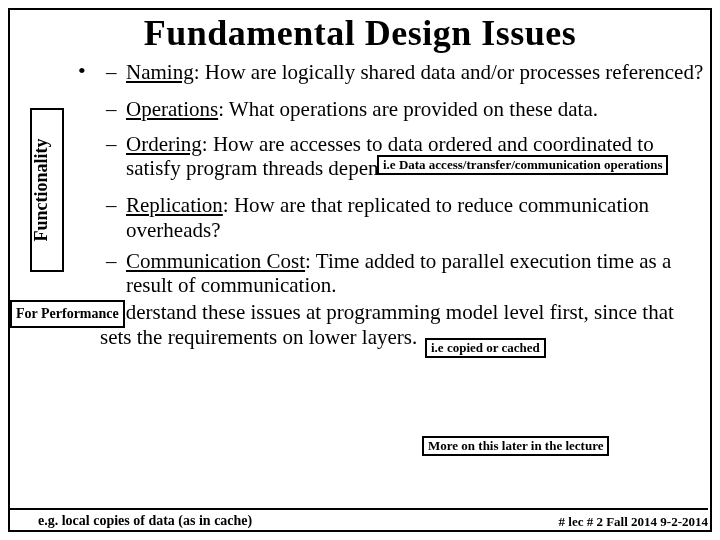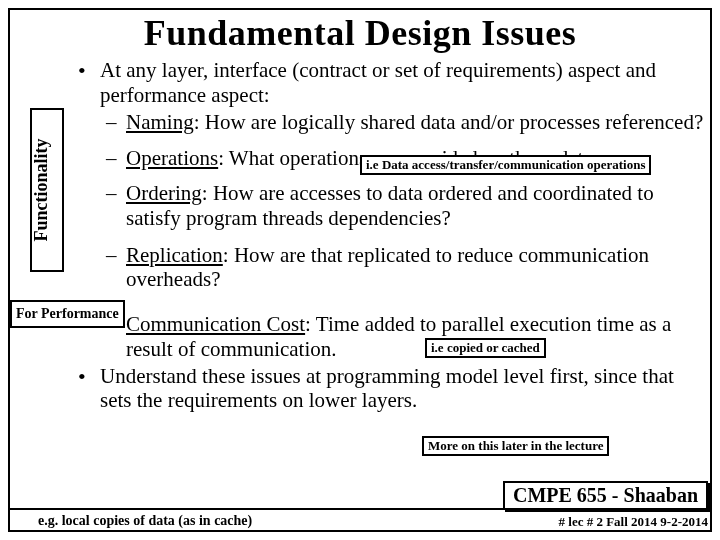--- a/index.html
+++ b/index.html
@@ -89,21 +89,21 @@
   }
   .note-box {
     position: absolute;
     border: 2px solid #000;
     font-size: 13px;
     font-weight: bold;
     padding: 1px 4px;
     background: #fff;
     line-height: 1.1;
   }
-  .note1 { left: 360px; top: 155px; }
+  .note1 { left: 377px; top: 155px; }
   .note2 { left: 425px; top: 338px; }
   .note3 { left: 422px; top: 393px; margin-top: 43px; }
   .footer-note {
     position: absolute;
     left: 10px;
     bottom: 11px;
     font-size: 14px;
     font-weight: bold;
     padding-left: 28px;
   }
@@ -140,21 +140,20 @@
 </head>
 <body>
 
 <div class="slide-border"></div>
 
 <div class="title">Fundamental Design Issues</div>
 
 <div class="content">
   <div class="b1">
     <span class="dot">•</span>
-    <span>At any layer, interface (contract or set of requirements) aspect and performance aspect:</span>
   </div>
 
   <div class="b2">
     <span class="dash">–</span>
     <span class="underline">Naming</span><span>:  How are logically shared data and/or processes referenced?</span>
   </div>
 
   <div class="b2" style="margin-top:12px">
     <span class="dash">–</span>
     <span class="underline">Operations</span><span>:  What operations are provided on these data.</span>
@@ -163,21 +162,21 @@
   <div class="b2" style="margin-top:10px">
     <span class="dash">–</span>
     <span class="underline">Ordering</span><span>:   How are accesses to data ordered and coordinated to satisfy program threads dependencies?</span>
   </div>
 
   <div class="b2" style="margin-top:12px">
     <span class="dash">–</span>
     <span class="underline">Replication</span><span>:   How are that replicated to reduce communication overheads?</span>
   </div>
 
-  <div class="b2" style="margin-top:20px">
+  <div class="b2" style="margin-top:6px">
     <span class="dash">–</span>
     <span class="underline">Communication Cost</span><span>: Time added to parallel execution time as a result of communication.</span>
   </div>
 
   <div class="b1" style="margin-top:0px">
     <span class="dot">•</span>
     <span>Understand these issues at programming model level first, since that sets the requirements on lower layers.</span>
   </div>
 </div>
 
@@ -188,15 +187,15 @@
 
 <div class="note-box note1">i.e Data access/transfer/communication operations</div>
 <div class="note-box note2">i.e copied or cached</div>
 <div class="note-box note3">More on this later in the lecture</div>
 
 <div class="hr-bot"></div>
 
 <div class="footer-note">e.g. local copies of data (as in cache)</div>
 
 <div class="footer-right">
-  <div class="cmpe">CMPE 655 - Shaaban</div><br>
+  <br>
   <span class="lec">#  lec # 2    Fall 2014  9-2-2014</span>
 </div>
 
 </body></html>

